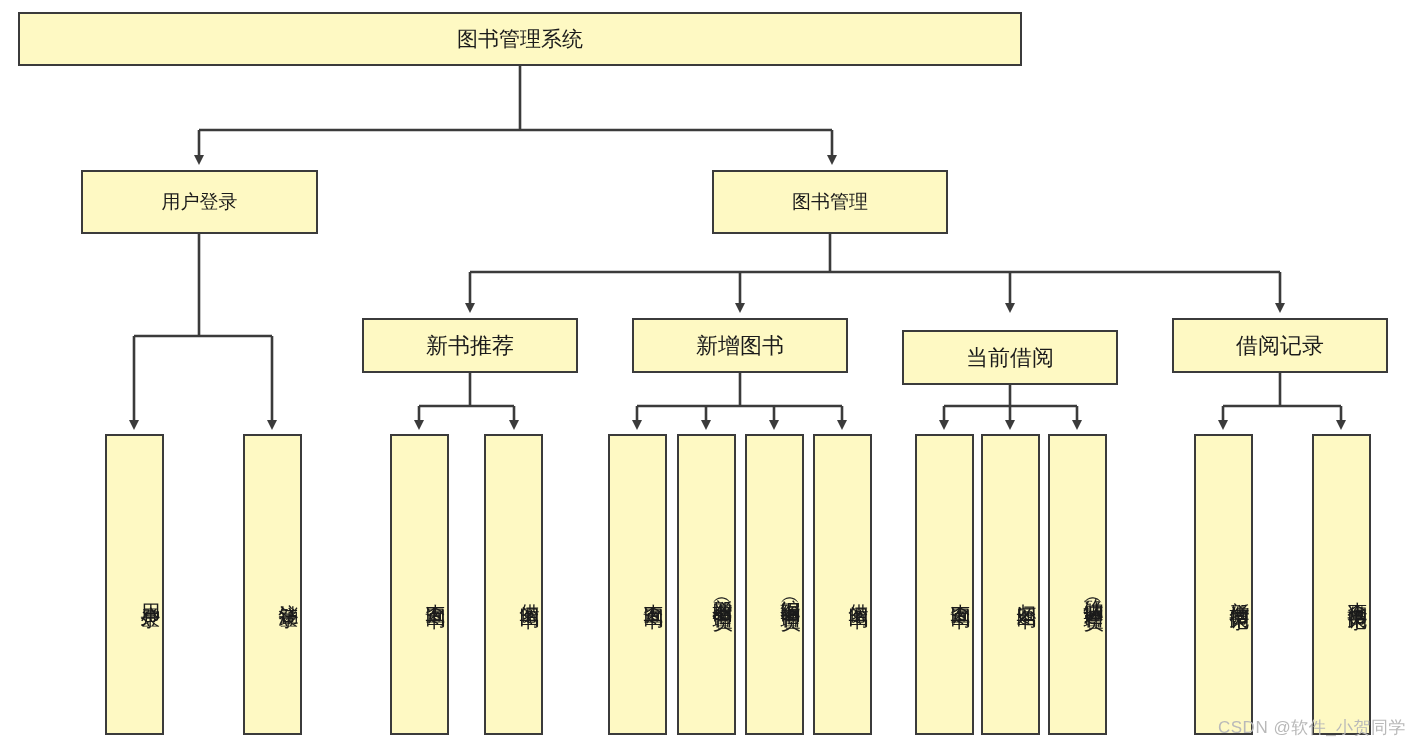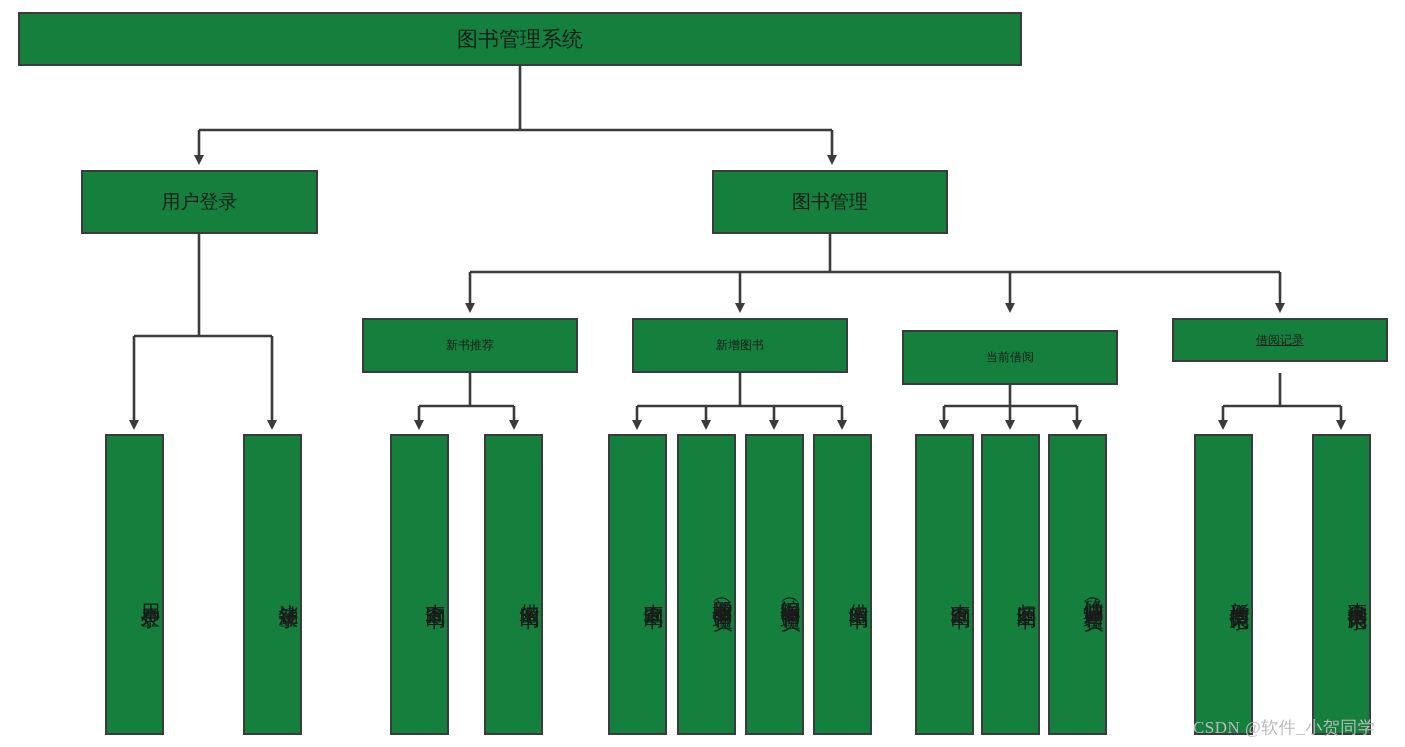--- a/index.html
+++ b/index.html
@@ -22,31 +22,31 @@
     left: 0;
     top: 0;
     width: 1405px;
     height: 747px;
     pointer-events: none;
   }
   .node {
     position: absolute;
     box-sizing: border-box;
     border: 2.5px solid #3b3b3b;
-    background: #15803d;
+    background: #fef9c3;
     display: flex;
     align-items: center;
     justify-content: center;
     color: #1b1b1b;
     text-align: center;
     line-height: 1.18;
   }
   .node.level-0 { font-size: 21px; }
   .node.level-1 { font-size: 19px; }
-  .node.level-2 { font-size: 12px; }
+  .node.level-2 { font-size: 22px; }
   .node.leaf {
     font-size: 20px;
     writing-mode: vertical-rl;
     text-orientation: upright;
     letter-spacing: 2px;
     align-items: flex-start;
     justify-content: center;
     padding-top: 14px;
   }
   .node.leaf .vtext {
@@ -130,21 +130,21 @@
 
   <div class="node level-2" style="left:362px; top:318px; width:216px; height:55px;">
     <span>新书推荐</span>
   </div>
   <div class="node level-2" style="left:632px; top:318px; width:216px; height:55px;">
     <span>新增图书</span>
   </div>
   <div class="node level-2" style="left:902px; top:330px; width:216px; height:55px;">
     <span>当前借阅</span>
   </div>
-  <div class="node level-2" style="left:1172px; top:318px; width:216px; height:44px;text-decoration:underline;">
+  <div class="node level-2" style="left:1172px; top:318px; width:216px; height:55px;">
     <span>借阅记录</span>
   </div>
 
   <div class="node leaf" style="left:105px; top:434px; width:59px; height:301px;">
     <span class="vtext">用户登录</span>
   </div>
   <div class="node leaf" style="left:243px; top:434px; width:59px; height:301px;">
     <span class="vtext">注销登录</span>
   </div>
 
@@ -178,17 +178,17 @@
     <span class="vtext">确认归还（管理员）</span>
   </div>
 
   <div class="node leaf" style="left:1194px; top:434px; width:59px; height:301px;">
     <span class="vtext">新增借阅记录</span>
   </div>
   <div class="node leaf" style="left:1312px; top:434px; width:59px; height:301px;">
     <span class="vtext">查询借阅记录</span>
   </div>
 
-  <div class="watermark" style="left:1193px; top:716px;font-family:Liberation Serif, serif;">
+  <div class="watermark" style="left:1218px; top:716px;">
     <span>CSDN @软件_小贺同学</span>
   </div>
 
 </div>
 
 </body></html>

